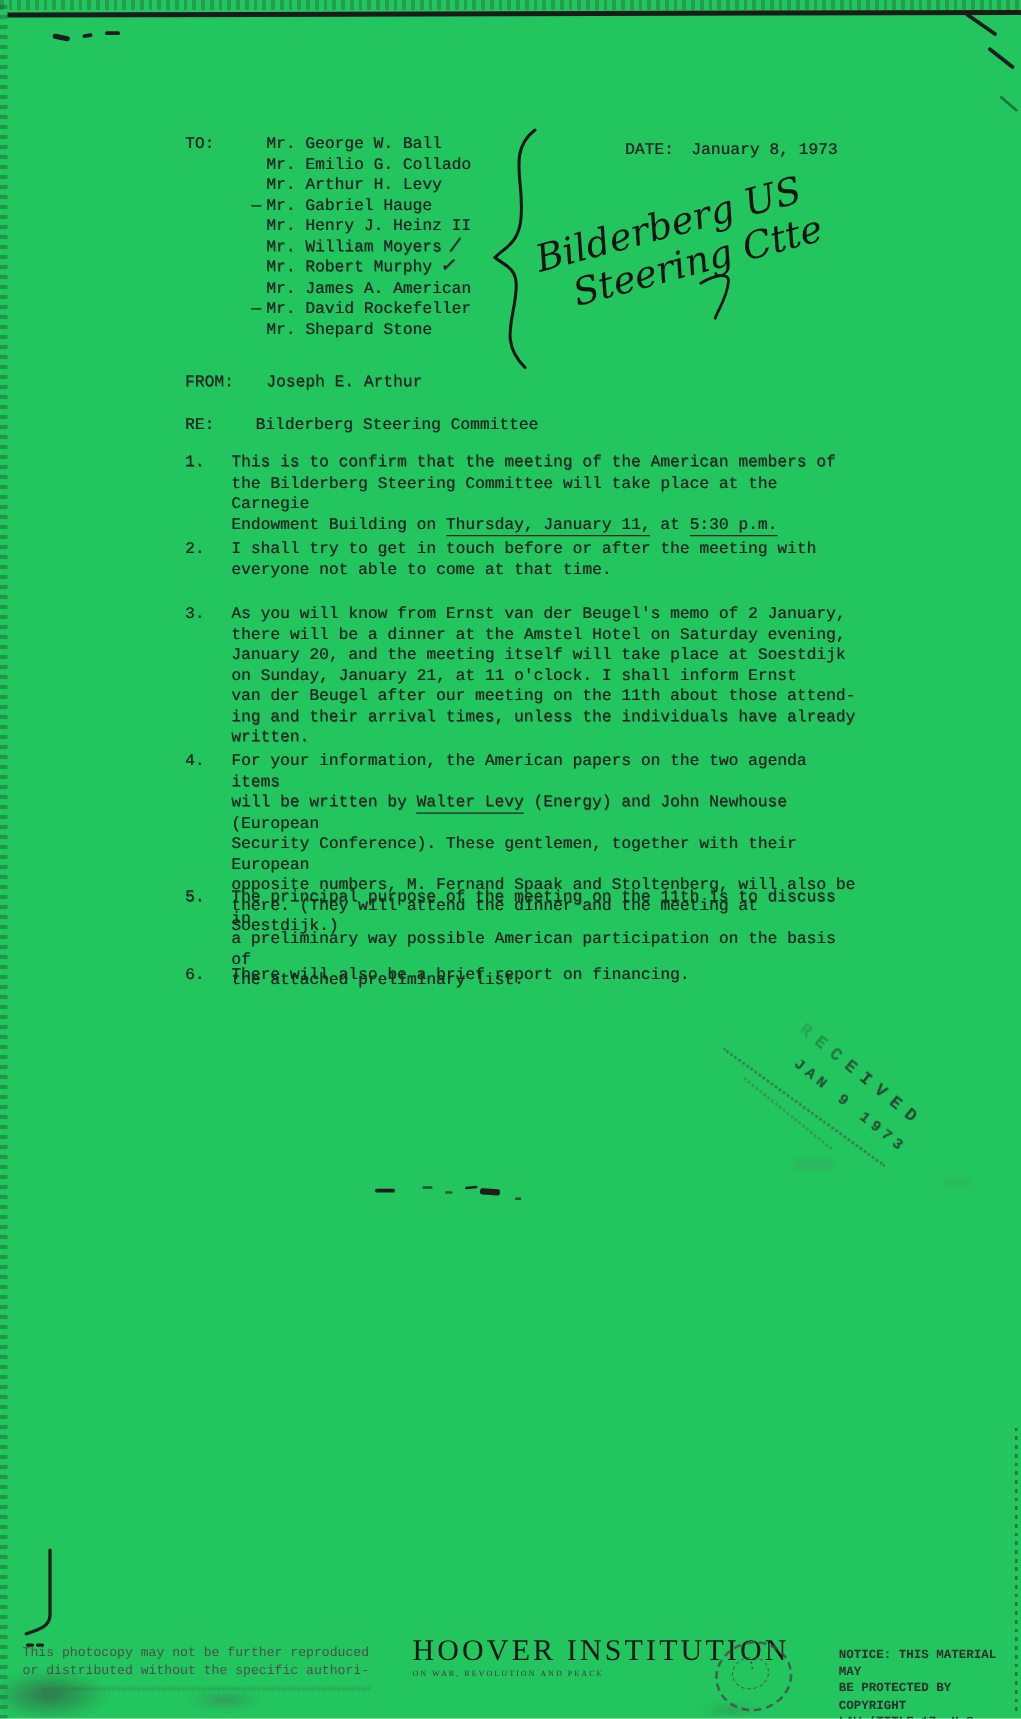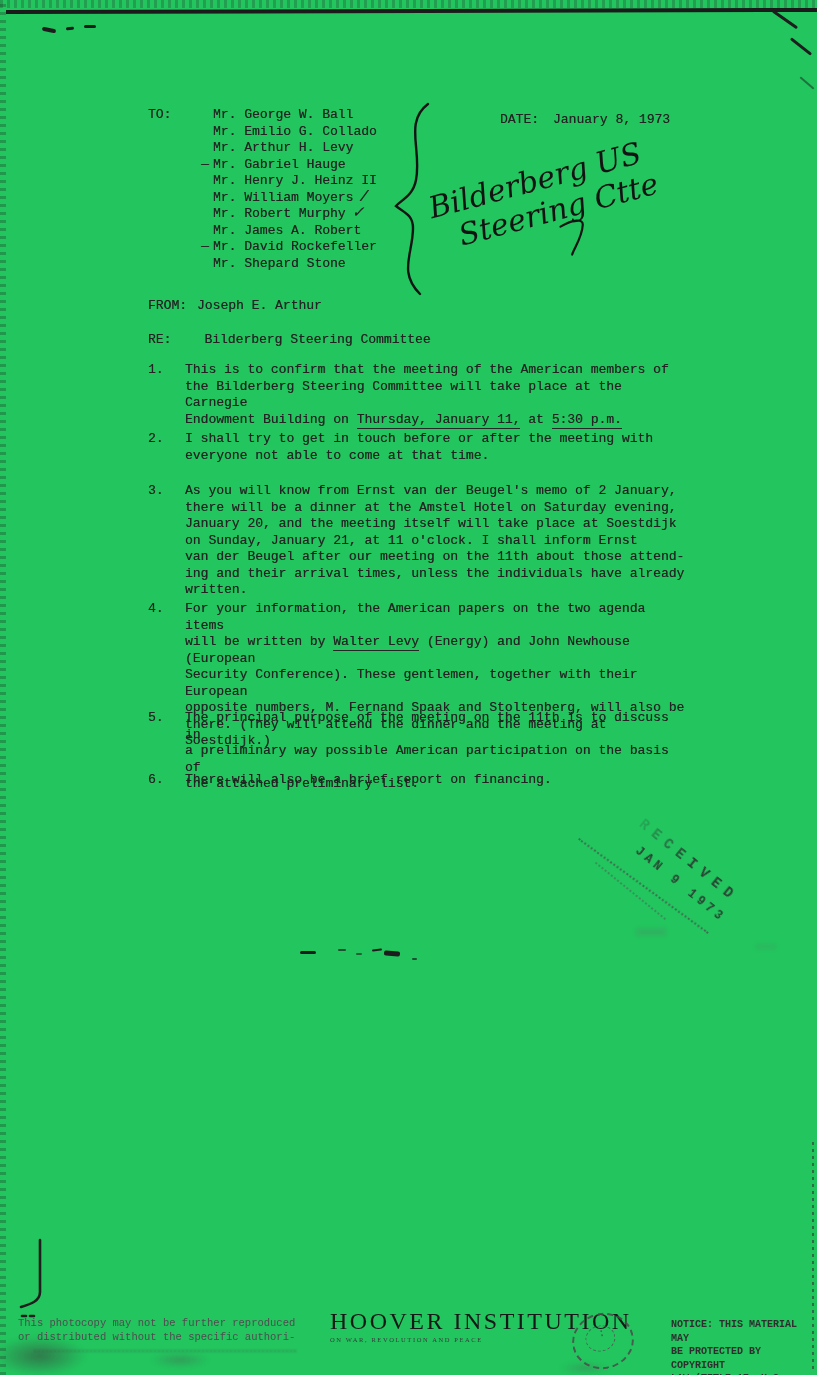--- a/index.html
+++ b/index.html
@@ -123,21 +123,21 @@
         <span>Mr. William Moyers</span>
         <span class="sfx">/</span>
       </div>
     <div class="rrow">
         <span class="pfx"></span>
         <span>Mr. Robert Murphy</span>
         <span class="sfx">✓</span>
       </div>
     <div class="rrow">
         <span class="pfx"></span>
-        <span>Mr. James A. Robert</span>
+        <span>Mr. James A. American</span>
         <span class="sfx"></span>
       </div>
     <div class="rrow">
         <span class="pfx">—</span>
         <span>Mr. David Rockefeller</span>
         <span class="sfx"></span>
       </div>
     <div class="rrow">
         <span class="pfx"></span>
         <span>Mr. Shepard Stone</span>
@@ -155,21 +155,21 @@
   </svg>
 
   <div class="handnote">
     <div class="l1">Bilderberg US</div>
     <div class="l2">Steering Ctte</div>
     <svg class="lineart" style="left:120px;top:64px;" width="30" height="36" viewBox="0 0 30 36">
       <path d="M 2 4 C 16 0, 26 2, 24 8 C 20 20, 10 28, 6 34" fill="none" stroke="#141414" stroke-width="2.2" stroke-linecap="round"></path>
     </svg>
   </div>
 
-  <div class="abs typed row" style="left:148px;top:298px;gap:10px;">
+  <div class="abs typed row" style="left:148px;top:298px;gap:26px;">
     <span class="label">FROM:</span>
     <span>Joseph E. Arthur</span>
   </div>
   <div class="abs typed row" style="left:148px;top:332px;gap:33px;">
     <span class="label">RE:</span>
     <span>Bilderberg Steering Committee</span>
   </div>
 
   <div class="abs typed para" style="left:148px;top:362px;">
     <span class="num">1.</span>

